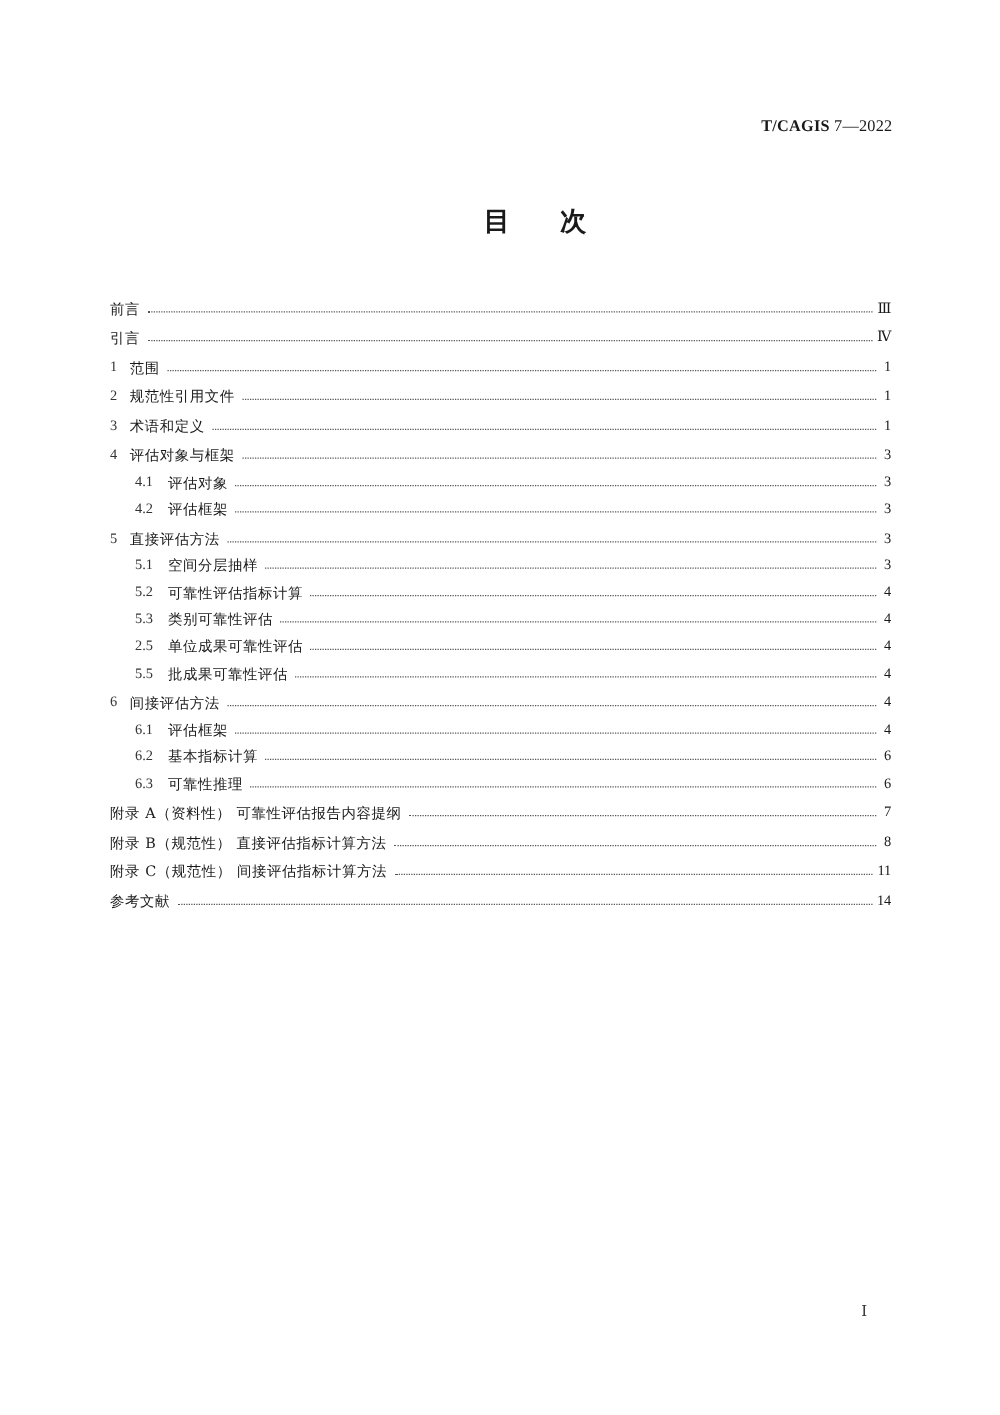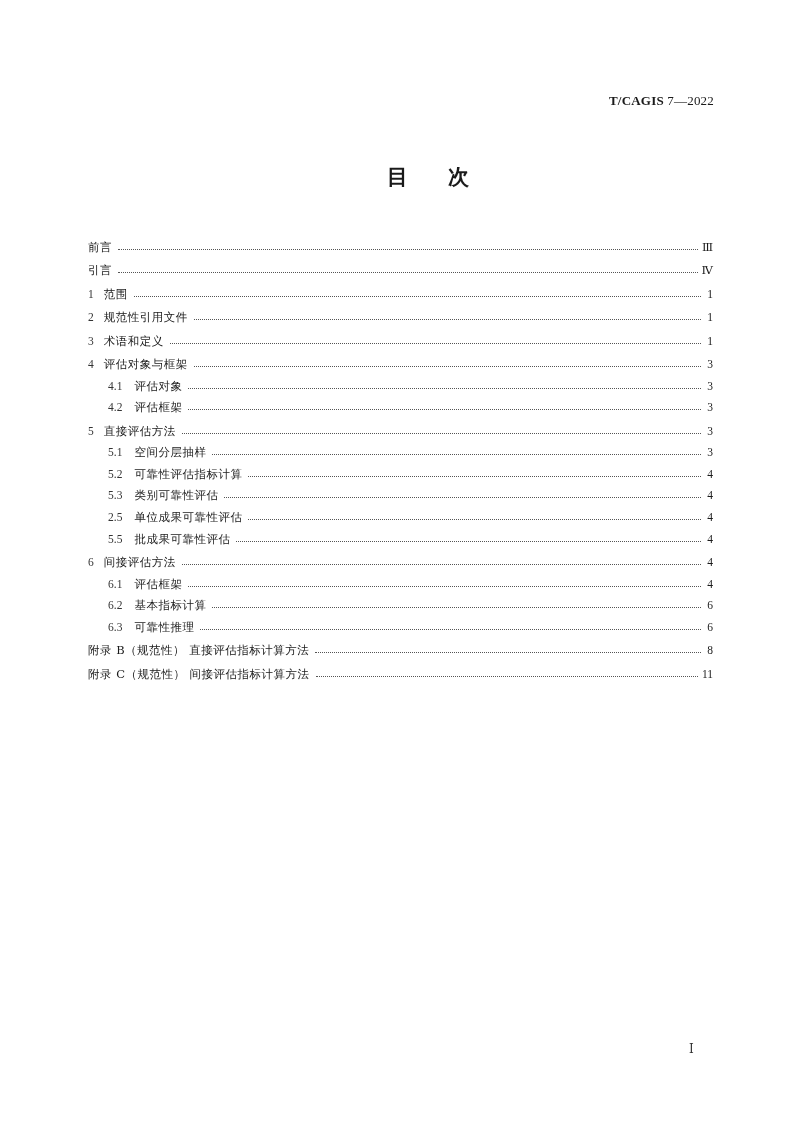--- a/index.html
+++ b/index.html
@@ -207,24 +207,34 @@
       <span class="dots"></span>
       <span class="page">6</span>
     </div>
     <div class="toc-entry sub">
       <span class="num">6.3</span>
       <span class="label">可靠性推理</span>
       <span class="dots"></span>
       <span class="page">6</span>
     </div>
     <div class="toc-entry">
+      <span class="label">附录 A（资料性）  可靠性评估报告内容提纲</span>
+      <span class="dots"></span>
+      <span class="page">7</span>
+    </div>
+    <div class="toc-entry">
       <span class="label">附录 B（规范性）  直接评估指标计算方法</span>
       <span class="dots"></span>
       <span class="page">8</span>
     </div>
     <div class="toc-entry">
       <span class="label">附录 C（规范性）  间接评估指标计算方法</span>
       <span class="dots"></span>
       <span class="page">11</span>
     </div>
+    <div class="toc-entry">
+      <span class="label">参考文献</span>
+      <span class="dots"></span>
+      <span class="page">14</span>
+    </div>
   </div>
 
 <div class="page-footer">Ⅰ</div>
 
 </body></html>

